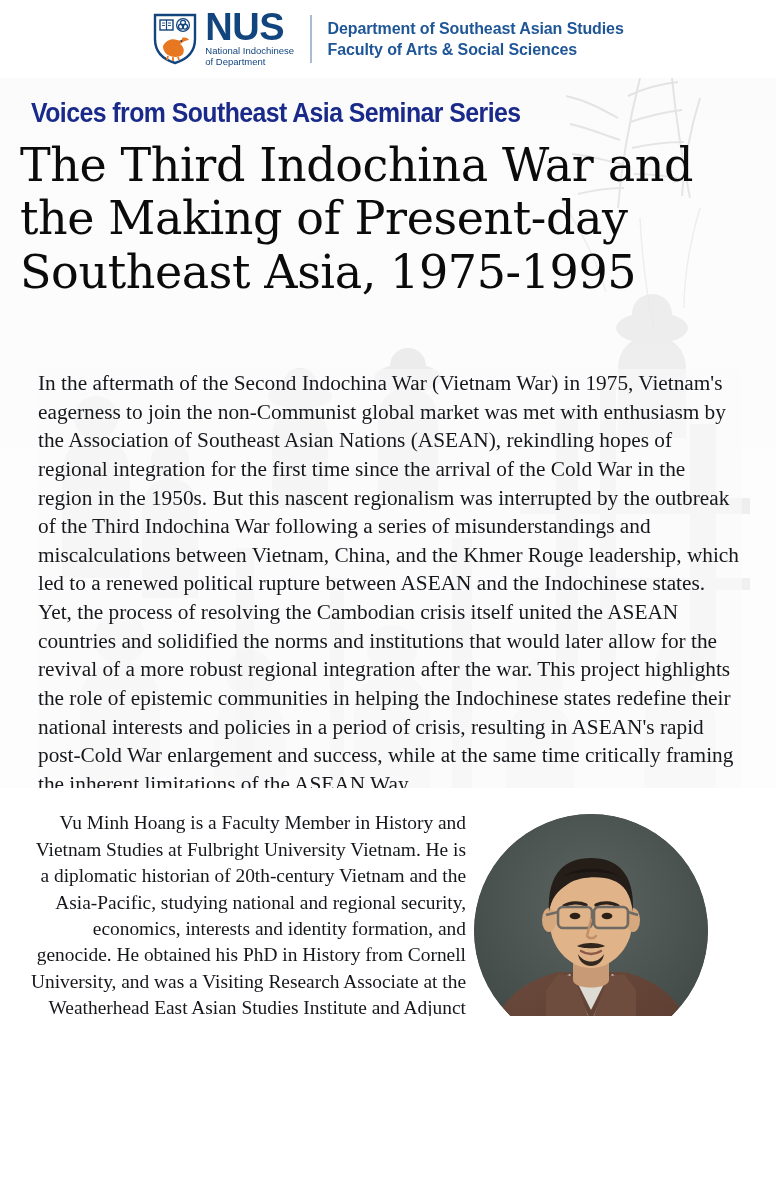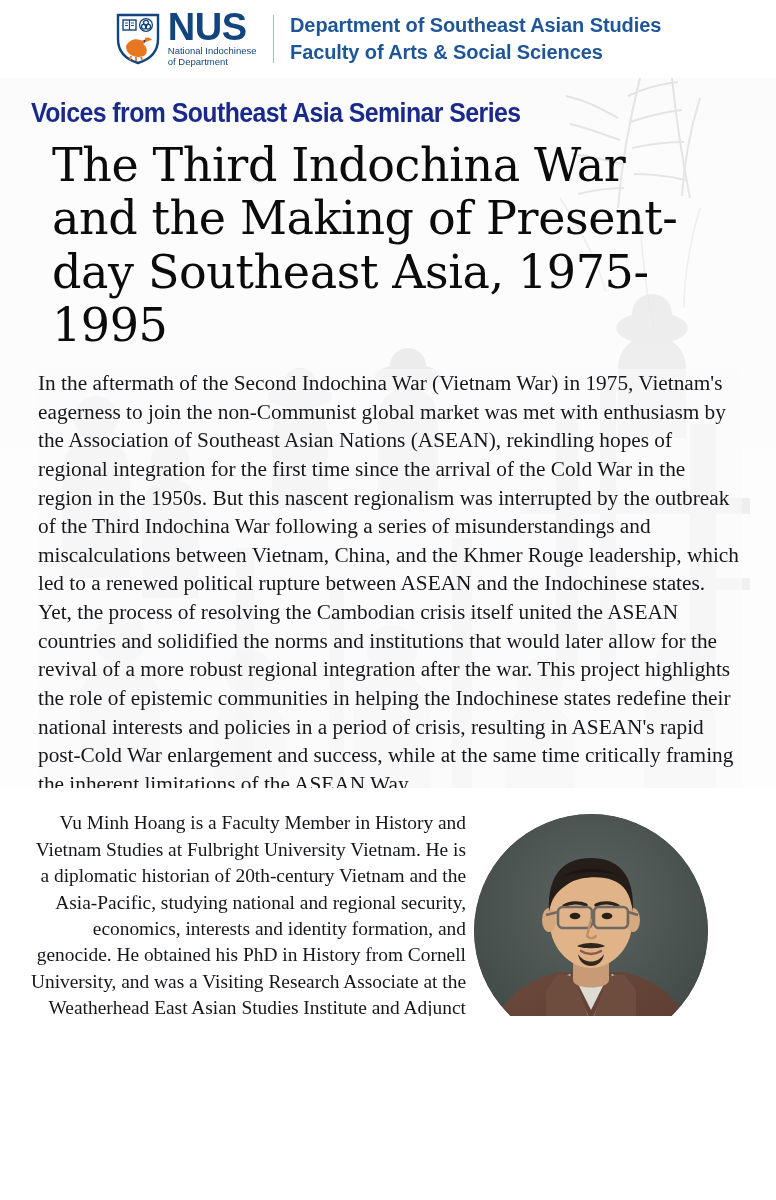--- a/index.html
+++ b/index.html
@@ -47,21 +47,21 @@
     margin-top:1px;
   }
   .divider-bar {
     width:1.5px; height:48px;
     background:#a9bcd2;
     margin:0 16px;
     flex:none;
   }
   .dept-lines {
     font-family:"Liberation Sans", sans-serif;
-    font-size:20px;
+    font-size:16px;
     font-weight:bold;
     line-height:1.33;
     color:#1f5697;
     letter-spacing:-0.1px;
   }
 
   
   .photo-band {
     position:absolute;
     top:78px; left:0;
@@ -91,21 +91,21 @@
     white-space:nowrap;
   }
   .main-title {
     margin-top:10px;
     font-family:"DejaVu Serif","Liberation Serif", serif;
     font-weight:400;
     font-size:46px;
     line-height:1.16;
     color:#0b0b0b;
     letter-spacing:-0.4px;
-    padding:0 52px;
+    padding:0 20px;
   }
 
   
   .abstract-wrap {
     position:absolute;
     top:325px; left:0;
     width:776px;
     z-index:10;
     padding:0 34px 0 38px;
   }

